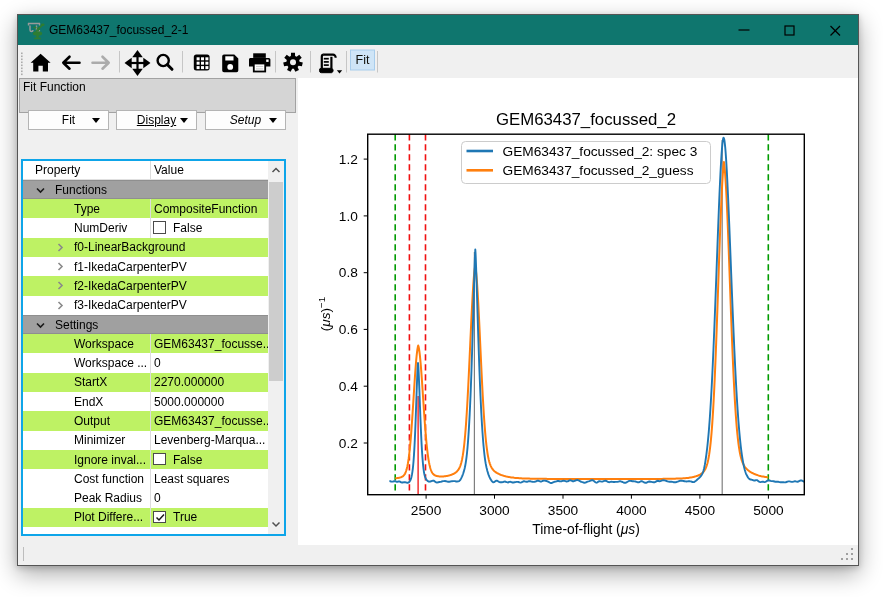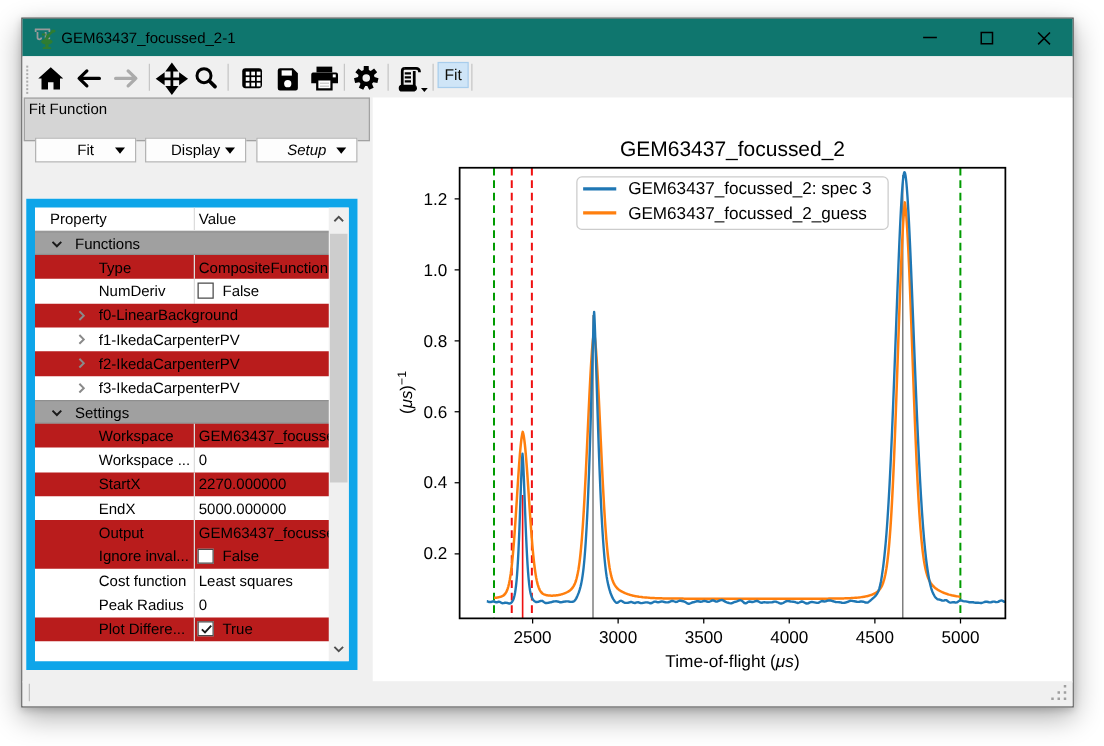--- a/index.html
+++ b/index.html
@@ -12,28 +12,28 @@
 #titlebar { position:absolute; left:0; top:0; width:100%; height:30px; background:#0f766e; }
 #titlebar .ttext { position:absolute; left:31px; top:8px; font-size:12px; color:#000; }
 #toolbar { position:absolute; left:0; top:30px; width:100%; height:33px; background:#f0f0f0; }
 #mainarea { position:absolute; left:0; top:63px; width:100%; height:468px; }
 #leftpanel { position:absolute; left:0; top:0; width:280px; height:468px; background:#f0f0f0; }
 #plotwidget { position:absolute; left:280px; top:0; right:0; height:468px; background:#ffffff; }
 #statusbar { position:absolute; left:0; bottom:0; width:100%; height:20px; background:#f0f0f0; }
 #fitfnbar { position:absolute; left:1px; top:0px; width:277px; height:35px; background:#d5d5d5; border:1px solid #a2a2a2; font-size:12px; color:#000; padding-left:3px; line-height:17px; }
 .dropbtn { position:absolute; height:20px; width:81px; background:#fdfdfd; border:1px solid #b4b4b4; font-size:12px; color:#000; text-align:center; line-height:18px; }
 .dropbtn .arr { position:absolute; right:8px; top:7px; width:0; height:0; border-left:4.5px solid transparent; border-right:4.5px solid transparent; border-top:5px solid #000; }
-#proptable { position:absolute; left:3px; top:80.5px; width:265px; height:377px; background:#ffffff; border:7px solid #0ea5e9; overflow:hidden; }
+#proptable { position:absolute; left:3px; top:80.5px; width:265px; height:377px; background:#ffffff; border:2px solid #0ea5e9; overflow:hidden; }
 .row { position:relative; width:247px; height:19.3px; font-size:12px; color:#000; }
 .row .p { position:absolute; left:51px; top:2.6px; white-space:nowrap; }
 .row .v { position:absolute; left:131px; top:2.6px; white-space:nowrap; overflow:hidden; }
 .row .colline { position:absolute; left:127px; top:0; width:1px; height:100%; background:#dcdcdc; }
 .catrow { background:#a0a0a0; border-top:1px solid #8f8f8f; border-bottom:1px solid #8f8f8f;text-decoration:underline; }
 .catrow .ct { position:absolute; left:32px; top:2.2px; font-size:12px; color:#000; }
-.alt { background:#b91c1c; }
+.alt { background:#bef264; }
 .chev { position:absolute; width:9px; height:9px; }
 .cb { position:absolute; left:130px; top:3px; width:12.5px; height:12.5px; background:#fff; border:1px solid #4a4a4a; }
 svg text { font-family:"Liberation Sans", sans-serif; }
 </style>
 </head>
 <body>
 <div id="win">
 
   <div id="titlebar">
     <svg width="842" height="30" style="position:absolute;left:0;top:0">
@@ -152,21 +152,21 @@
       <line x1="359.5" y1="3.5" x2="359.5" y2="25" stroke="#c6c6c6" stroke-width="1"></line>
     </g>
       </svg>
   </div>
 
   <div id="mainarea">
     <div id="plotwidget"></div>
     <div id="leftpanel">
       <div id="fitfnbar">Fit Function</div>
       <div class="dropbtn" style="left:10px; top:32px;">Fit<span class="arr"></span></div>
-      <div class="dropbtn" style="left:98px; top:32px;">Display<span class="arr"></span></div>
+      <div class="dropbtn" style="left:98px; top:32px;text-decoration:underline;">Display<span class="arr"></span></div>
       <div class="dropbtn" style="left:187px; top:32px;font-style:italic;">Setup<span class="arr"></span></div>
       <div id="proptable">
           <div class="row" style="border-bottom:1px solid #e0e0e0">
             <span class="colline"></span>
             <span style="position:absolute;left:12px;top:2.6px">Property</span>
             <span style="position:absolute;left:131px;top:2.6px">Value</span>
           </div>
           <div class="row catrow">
             <svg class="chev" style="left:13px;top:5px" width="9" height="9">
               <path d="M1 2.5 L4.5 6 L8 2.5" stroke="#1a1a1a" stroke-width="1.6" fill="none"></path>
@@ -231,20 +231,25 @@
           </div>
           <div class="row">
             <span class="colline"></span>
             <span class="p">EndX</span>
             <span class="v">5000.000000</span>
           </div>
           <div class="row alt">
             <span class="colline"></span>
             <span class="p">Output</span>
             <span class="v">GEM63437_focusse...</span>
+          </div>
+          <div class="row">
+            <span class="colline"></span>
+            <span class="p">Minimizer</span>
+            <span class="v">Levenberg-Marqua...</span>
           </div>
           <div class="row alt">
             <span class="colline"></span>
             <span class="p">Ignore inval...</span>
             <span class="cb"></span>
             <span style="position:absolute;left:150px;top:2.6px">False</span>
           </div>
           <div class="row">
             <span class="colline"></span>
             <span class="p">Cost function</span>

